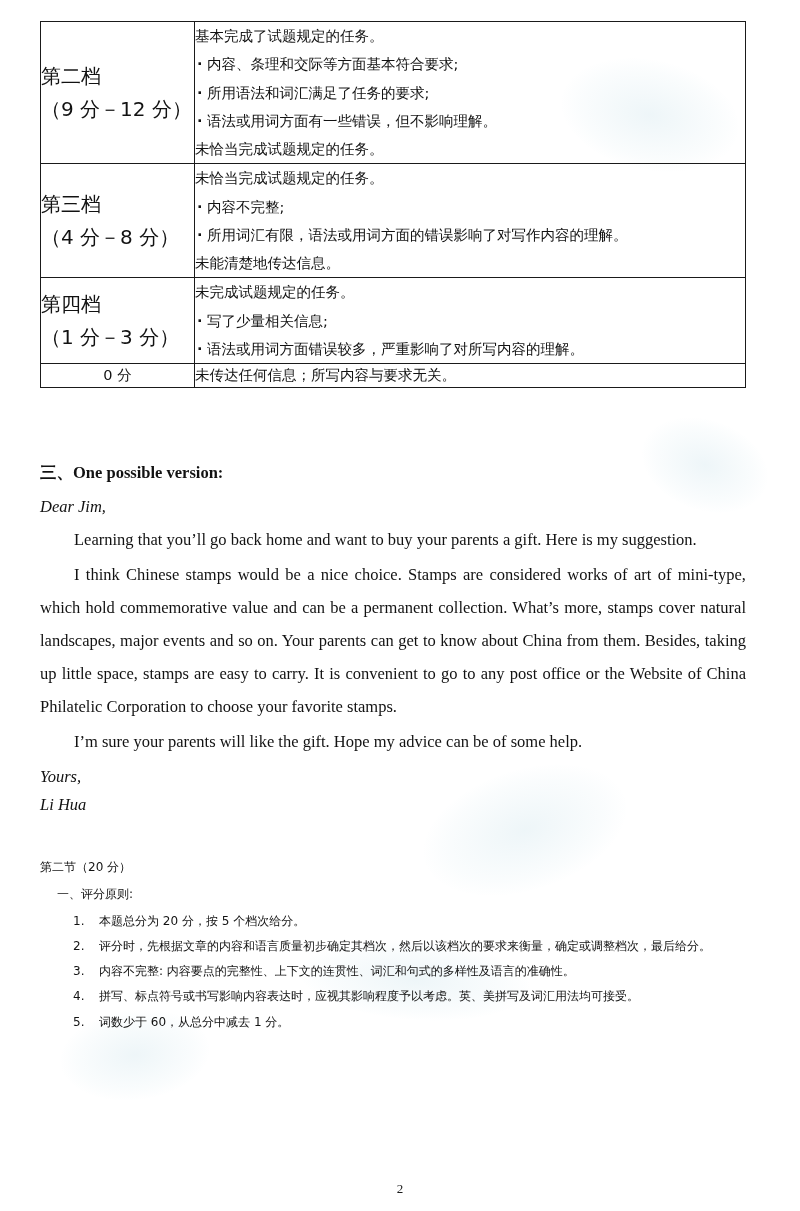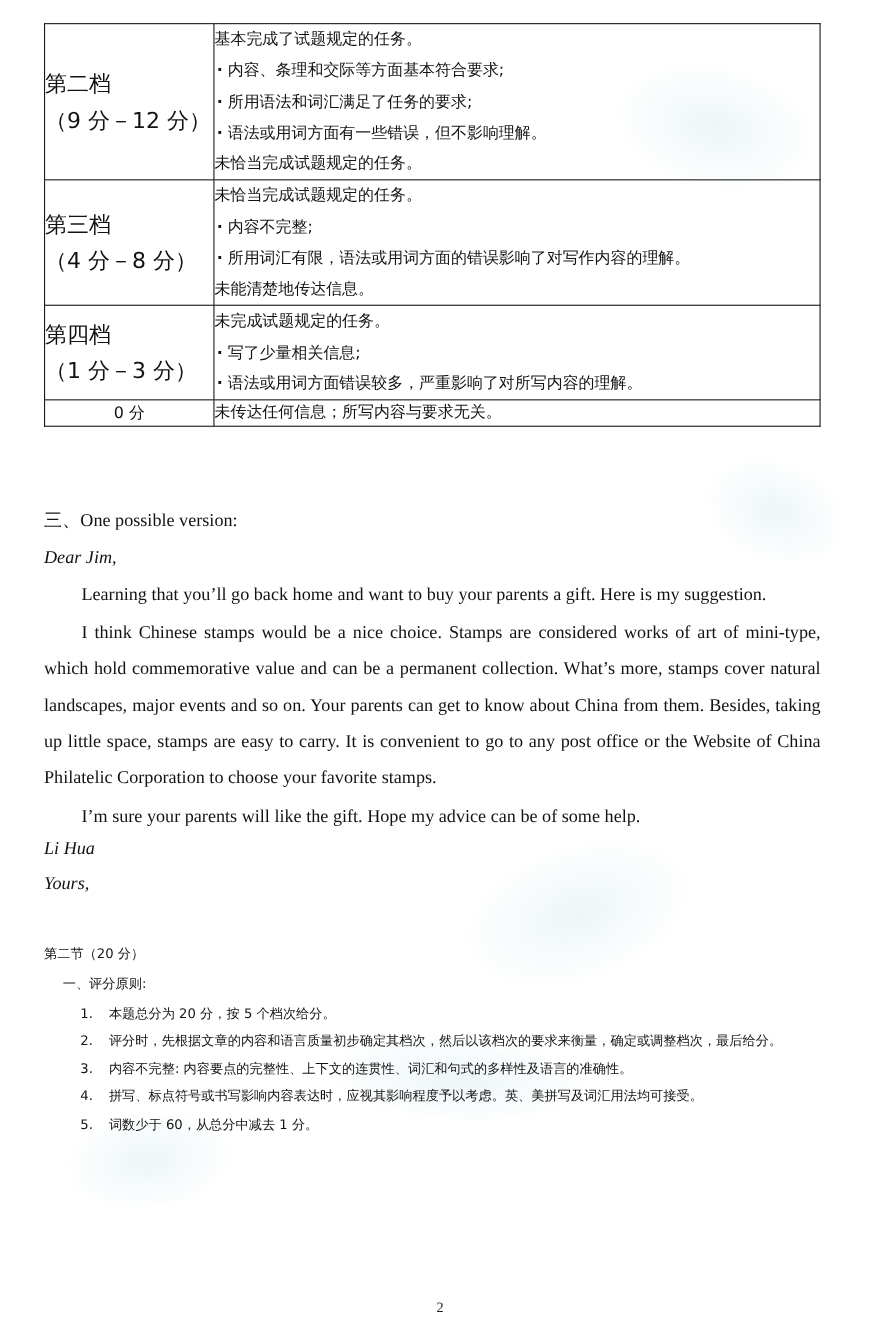--- a/index.html
+++ b/index.html
@@ -94,20 +94,21 @@
     position: absolute;
     left: 40px;
     top: 460px;
     width: 706px;
   }
   .section-label {
     font-family: "Liberation Serif", "DejaVu Serif", serif;
     font-size: 16.5px;
     line-height: 1.55;
     margin: 0 0 8px 0;
+    font-weight: bold;
   }
   .salutation, .closing {
     font-style: italic;
     font-size: 16.5px;
     line-height: 1.55;
     margin: 0 0 4px 0;
   }
   .letter-para {
     font-size: 16.5px;
     line-height: 2.0;
@@ -233,22 +234,22 @@
 
     </tbody>
   </table>
 
   <div class="answer-block">
     <p class="section-label">三、One possible version:</p>
     <p class="salutation">Dear Jim,</p>
     <p class="letter-para">Learning that you’ll go back home and want to buy your parents a gift. Here is my suggestion.</p>
     <p class="letter-para">I think Chinese stamps would be a nice choice. Stamps are considered works of art of mini-type, which hold commemorative value and can be a permanent collection. What’s more, stamps cover natural landscapes, major events and so on. Your parents can get to know about China from them. Besides, taking up little space, stamps are easy to carry. It is convenient to go to any post office or the Website of China Philatelic Corporation to choose your favorite stamps.</p>
     <p class="letter-para last">I’m sure your parents will like the gift. Hope my advice can be of some help.</p>
+    <p class="closing yours">Yours,</p>
     <p class="closing signer">Li Hua</p>
-    <p class="closing yours">Yours,</p>
   </div>
 
   <div class="cn-section">
     <p class="cn-heading">第二节（20 分）</p>
     <p class="cn-subheading">一、评分原则:</p>
     <ol class="cn-list">
       <li>
         <span class="num">1.</span>
         <span>本题总分为 20 分，按 5 个档次给分。</span>
       </li>

